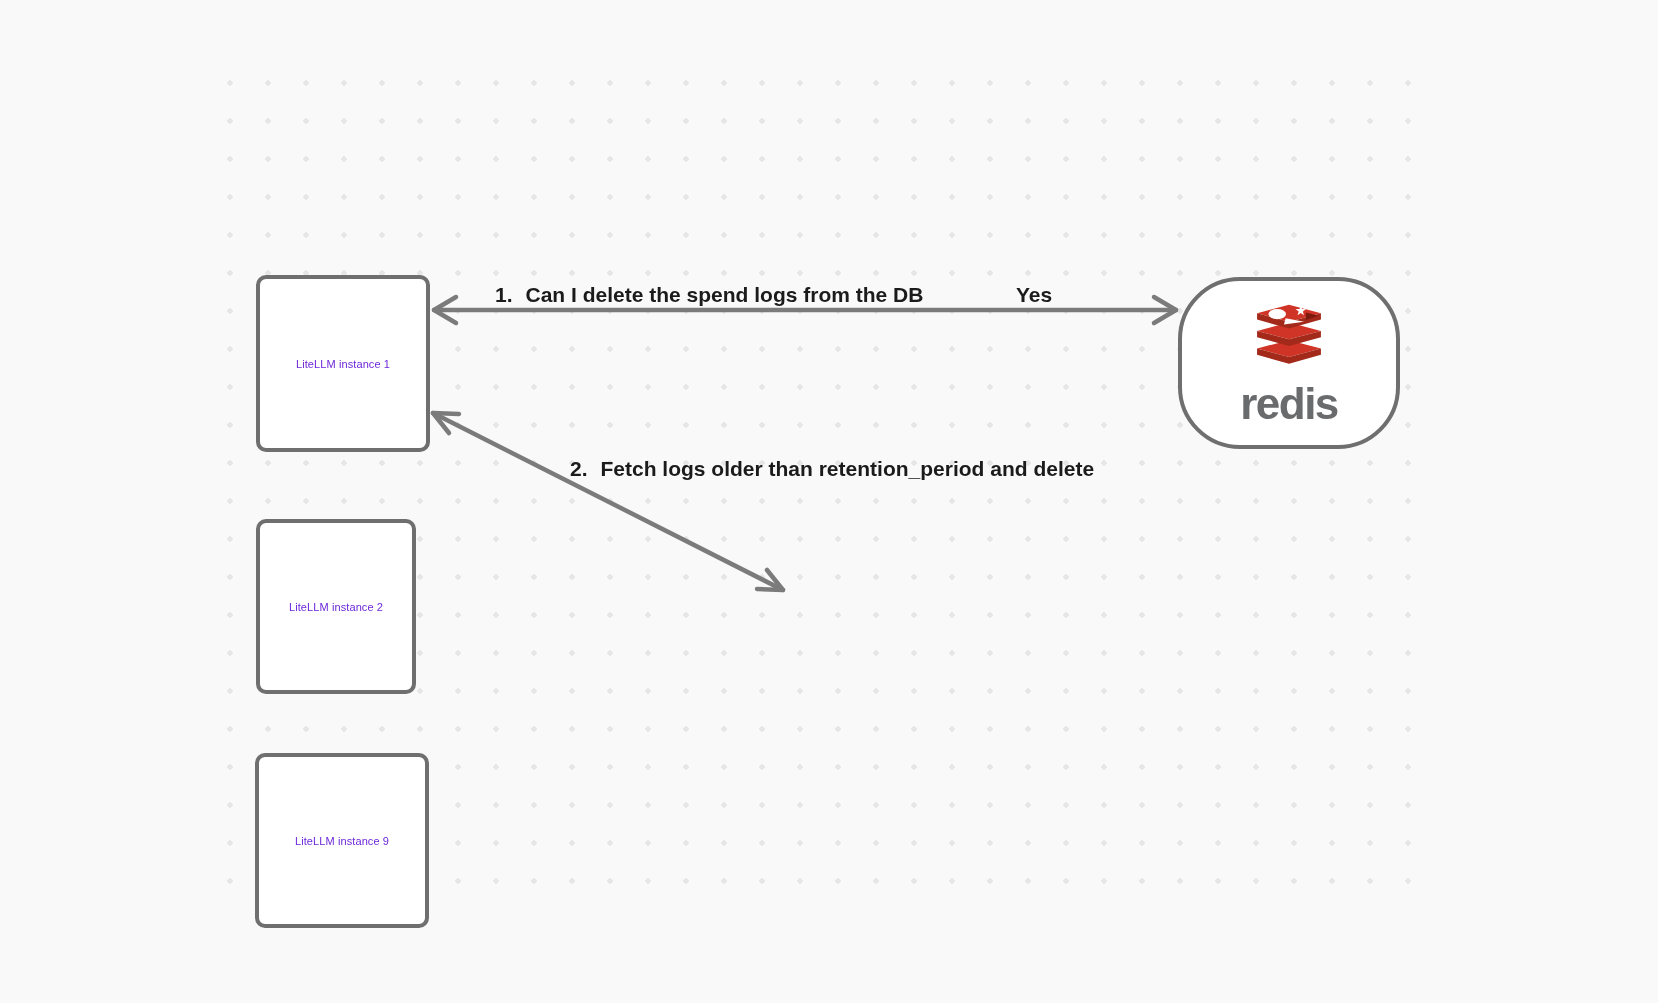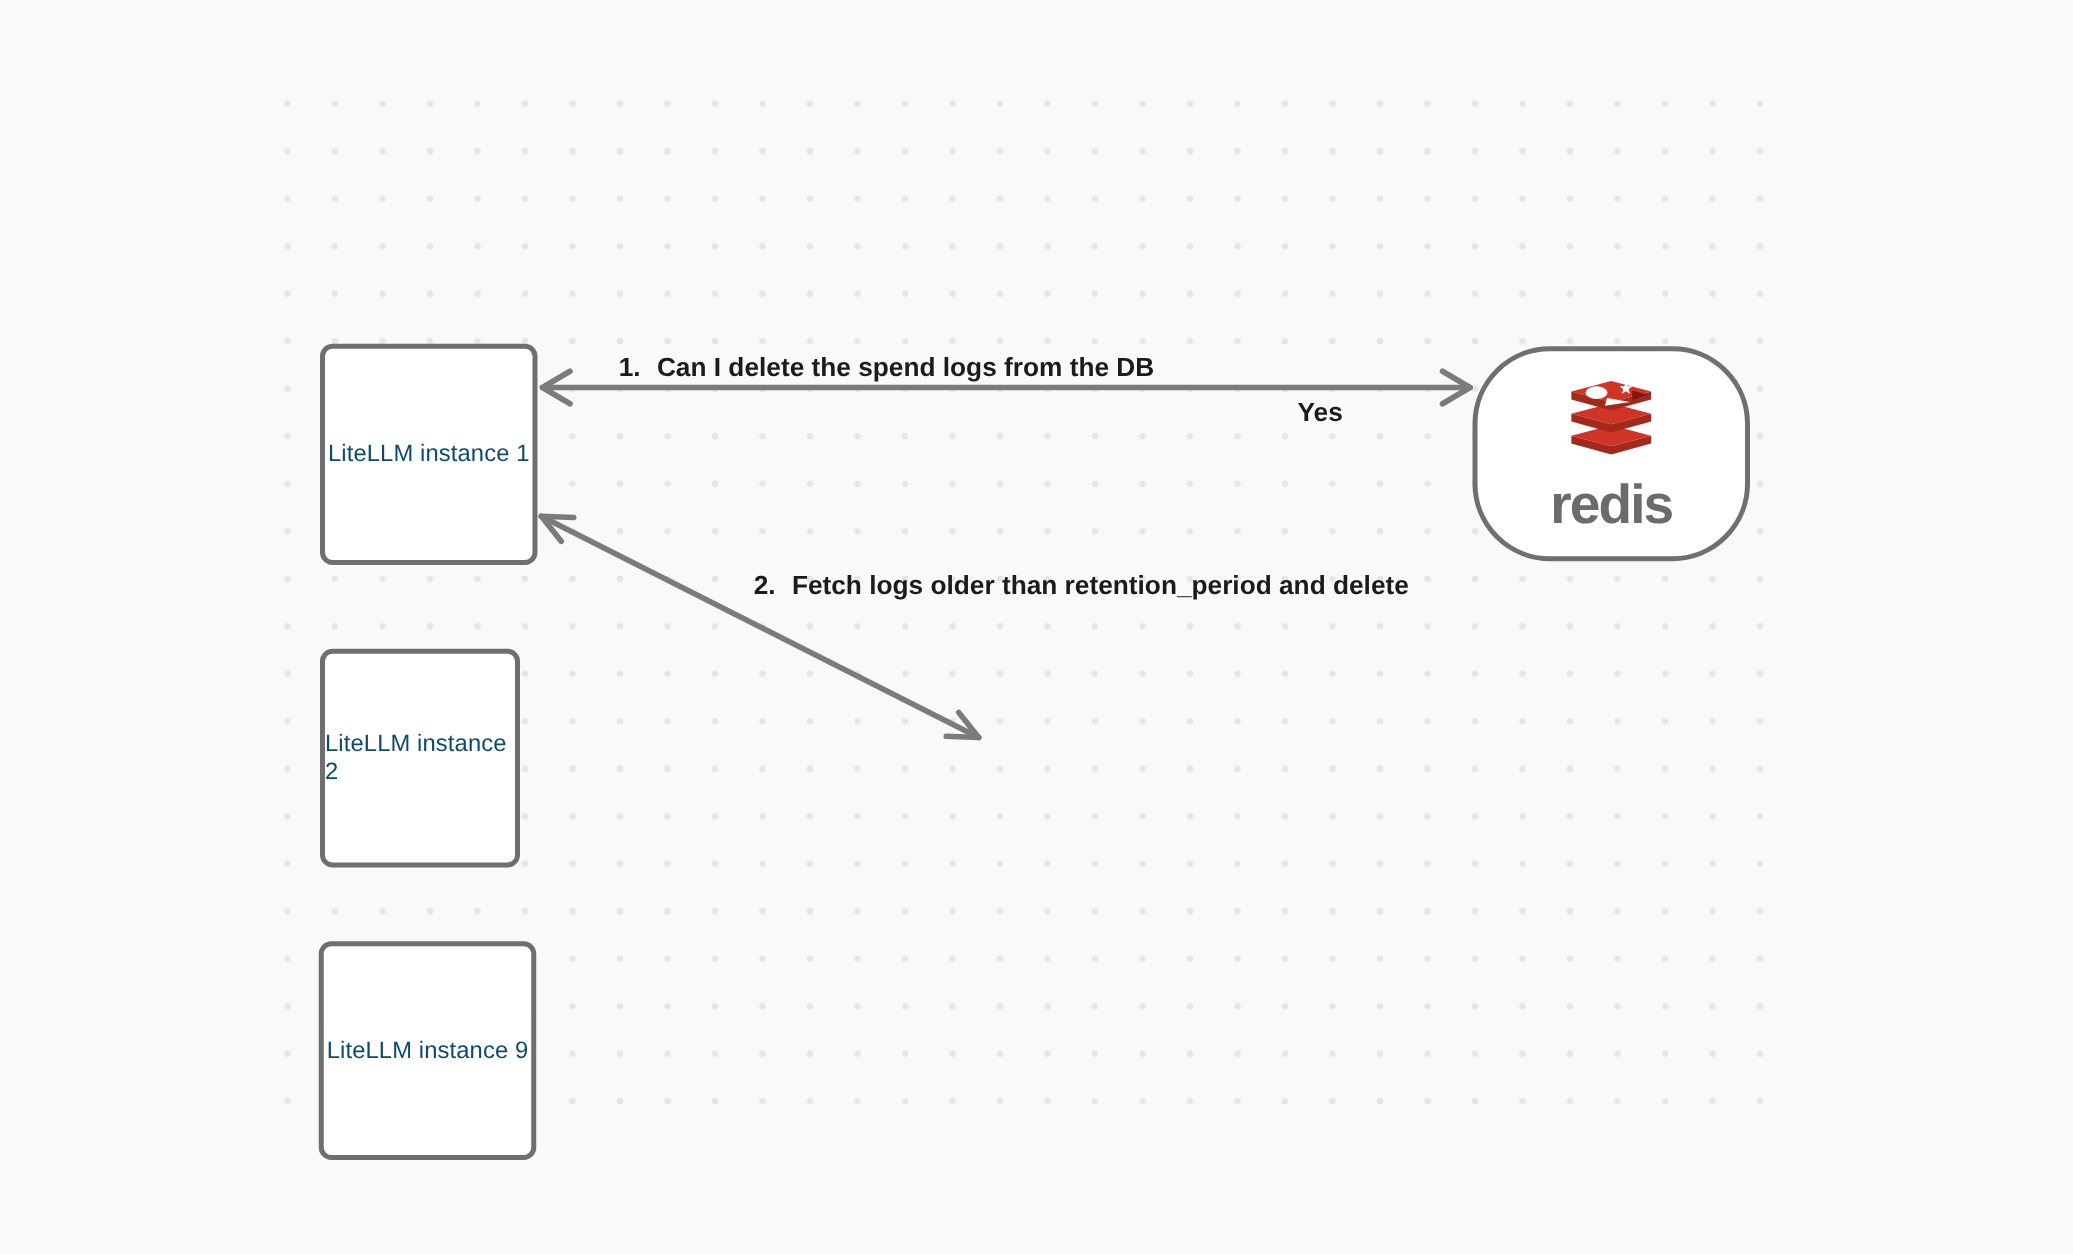--- a/index.html
+++ b/index.html
@@ -15,21 +15,21 @@
     background-image:radial-gradient(circle,#e6e6e6 2.5px,transparent 2.9px);
     background-size:38px 38px;
   }
   .node{
     position:absolute;background:#ffffff;
     border:4px solid #6f6f6f;border-radius:10px;
     box-sizing:border-box;
     display:flex;align-items:center;justify-content:center;
   }
   .node .node-text{
-    color:#0c4a6e;font-size:19px;letter-spacing:.1px;
+    color:#6d28d9;font-size:11px;letter-spacing:.1px;
   }
   .redis-node{
     position:absolute;background:#ffffff;
     border:4px solid #6f6f6f;border-radius:62px;
     box-sizing:border-box;
     display:flex;flex-direction:column;align-items:center;justify-content:center;
   }
   .redis-word{
     color:#6a6b6d;font-weight:bold;font-size:44px;letter-spacing:-1.5px;
     line-height:40px;margin-top:0px;
@@ -108,19 +108,19 @@
       <polygon points="64,2.5 65.5,6.9 70.2,7 66.5,9.8 67.8,14.3 64,11.6 60.2,14.3 61.5,9.8 57.8,7 62.5,6.9" fill="#ffffff"></polygon>
     </svg>
     <div class="redis-word">redis</div>
   </div>
 
 
   <div class="edge-label" style="left:495px;top:284px;text-align:center;">
     <span class="num">1.</span><span>Can I delete the spend logs from the DB</span>
   </div>
 
-  <div class="edge-label" style="left:1038px;top:284px;margin-top:36px;">Yes</div>
+  <div class="edge-label" style="left:1016px;top:284px;">Yes</div>
 
-  <div class="edge-label" style="left:570px;top:458px;margin-left:33px;">
+  <div class="edge-label" style="left:570px;top:458px;">
     <span class="num">2.</span><span>Fetch logs older than retention_period and delete</span>
   </div>
 
 </div>
 
 </body></html>

